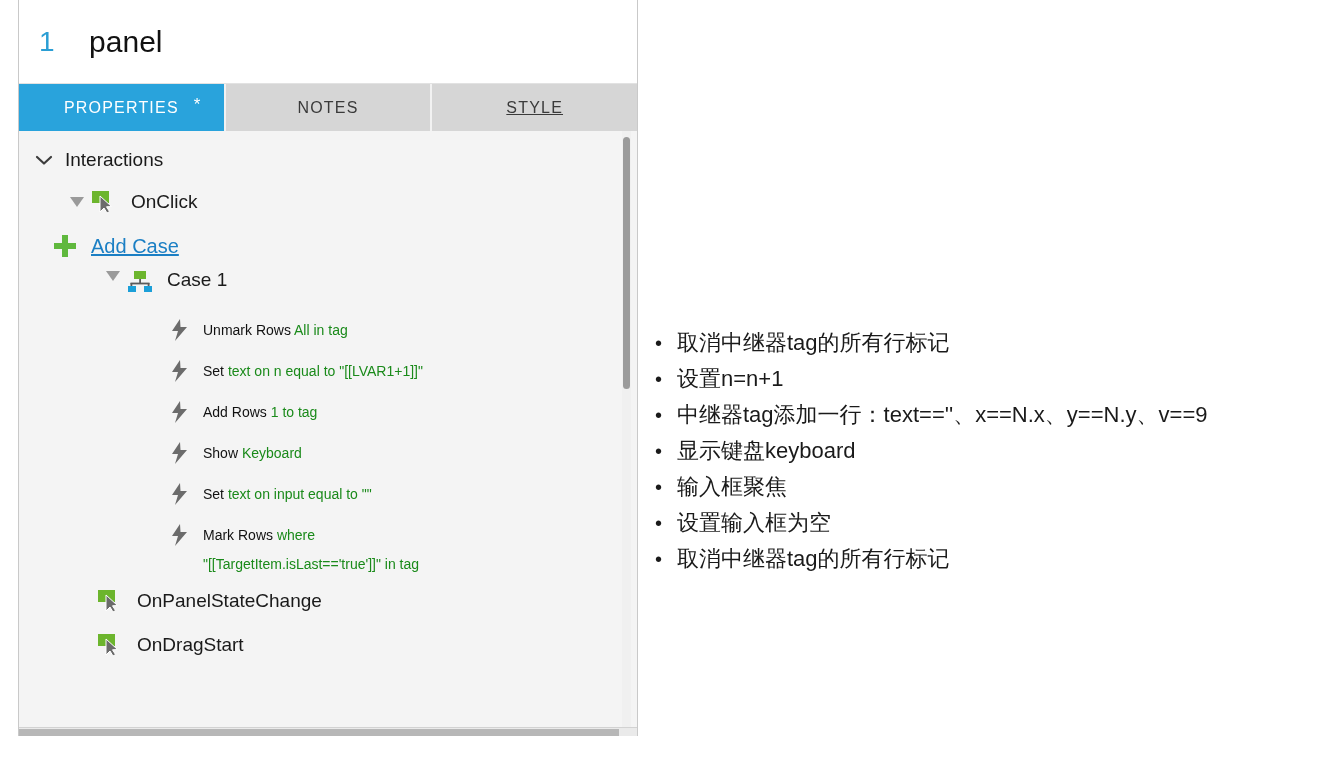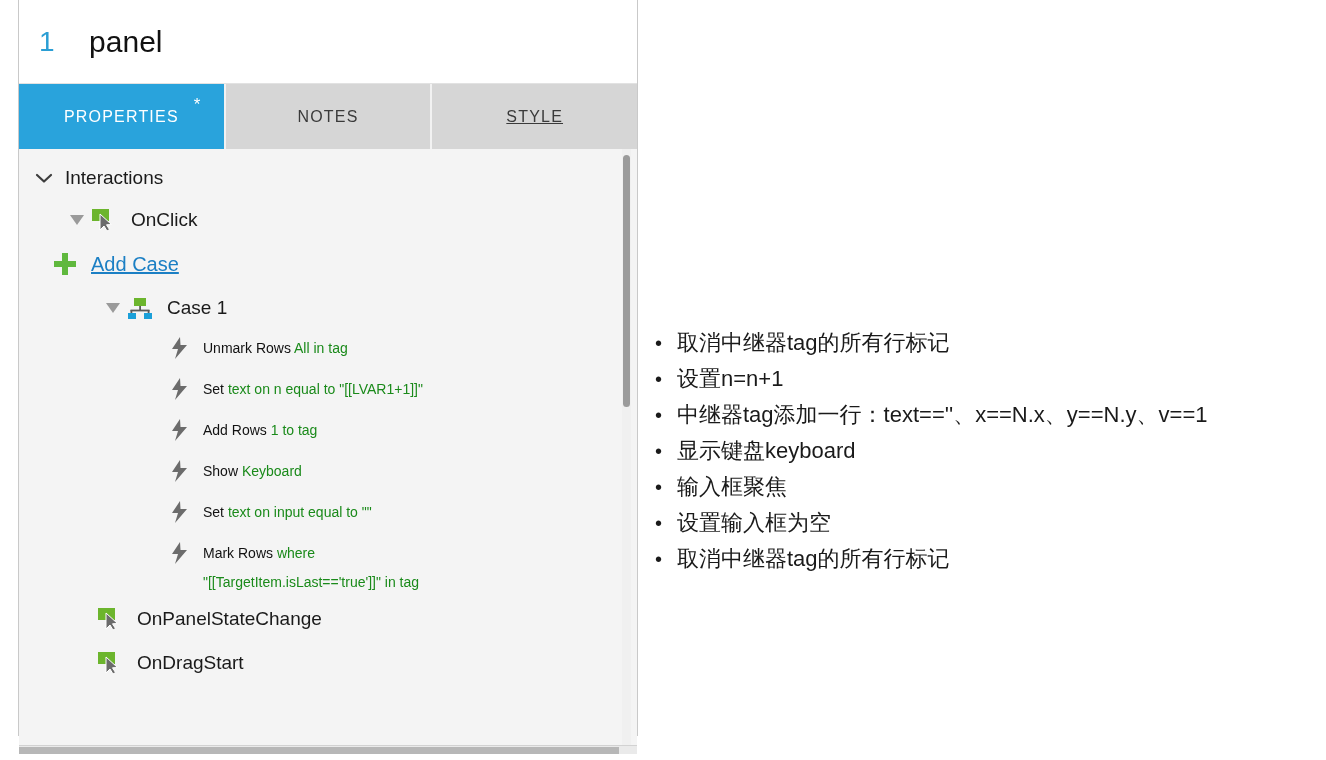--- a/index.html
+++ b/index.html
@@ -40,21 +40,21 @@
   .obj-name {
     color: #111111;
     font-size: 30px;
     font-weight: 400;
     margin-left: 34px;
   }
 
   
   .tabbar {
     display: flex;
-    height: 65px;
+    height: 47px;
     background: #fde047;
   }
   .tab {
     flex: 1;
     display: flex;
     align-items: center;
     justify-content: center;
     font-size: 16px;
     letter-spacing: 1.2px;
     color: #3a3a3a;
@@ -118,21 +118,21 @@
   .addcase-link {
     margin-left: 14px;
     font-size: 20px;
     color: #1b7fc4;
     text-decoration: underline;
     cursor: pointer;
   }
 
   
   .evt-row { padding-left: 46px; align-items: center; }
-  .case-row { padding-left: 82px; align-items: center; }
+  .case-row { padding-left: 82px; }
   .leaf-evt-row { padding-left: 76px; align-items: center; height: 44px; }
 
   .tri { width: 24px; flex: 0 0 24px; display: flex; align-items: center; justify-content: center; }
   .icon-box { width: 30px; flex: 0 0 30px; display: flex; align-items: center; justify-content: center; }
   .node-label {
     font-size: 19px;
     color: #1a1a1a;
     margin-left: 12px;
   }
 
@@ -378,21 +378,21 @@
     <div class="note-item">
       <span class="note-bullet">•</span>
       <span class="note-text">取消中继器tag的所有行标记</span>
     </div>
     <div class="note-item">
       <span class="note-bullet">•</span>
       <span class="note-text">设置n=n+1</span>
     </div>
     <div class="note-item">
       <span class="note-bullet">•</span>
-      <span class="note-text">中继器tag添加一行：text==''、x==N.x、y==N.y、v==1</span>
+      <span class="note-text">中继器tag添加一行：text==''、x==N.x、y==N.y、v==9</span>
     </div>
     <div class="note-item">
       <span class="note-bullet">•</span>
       <span class="note-text">显示键盘keyboard</span>
     </div>
     <div class="note-item">
       <span class="note-bullet">•</span>
       <span class="note-text">输入框聚焦</span>
     </div>
     <div class="note-item">

